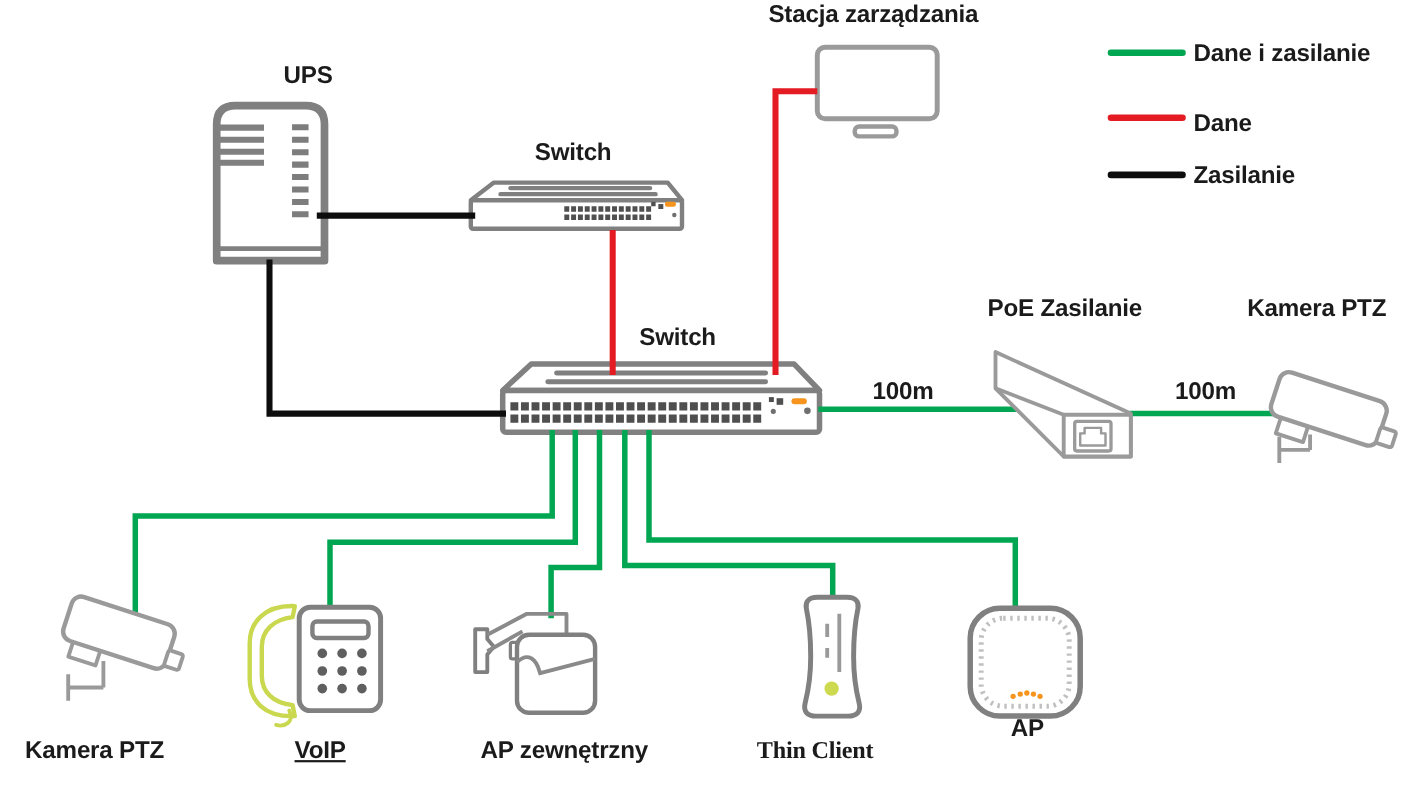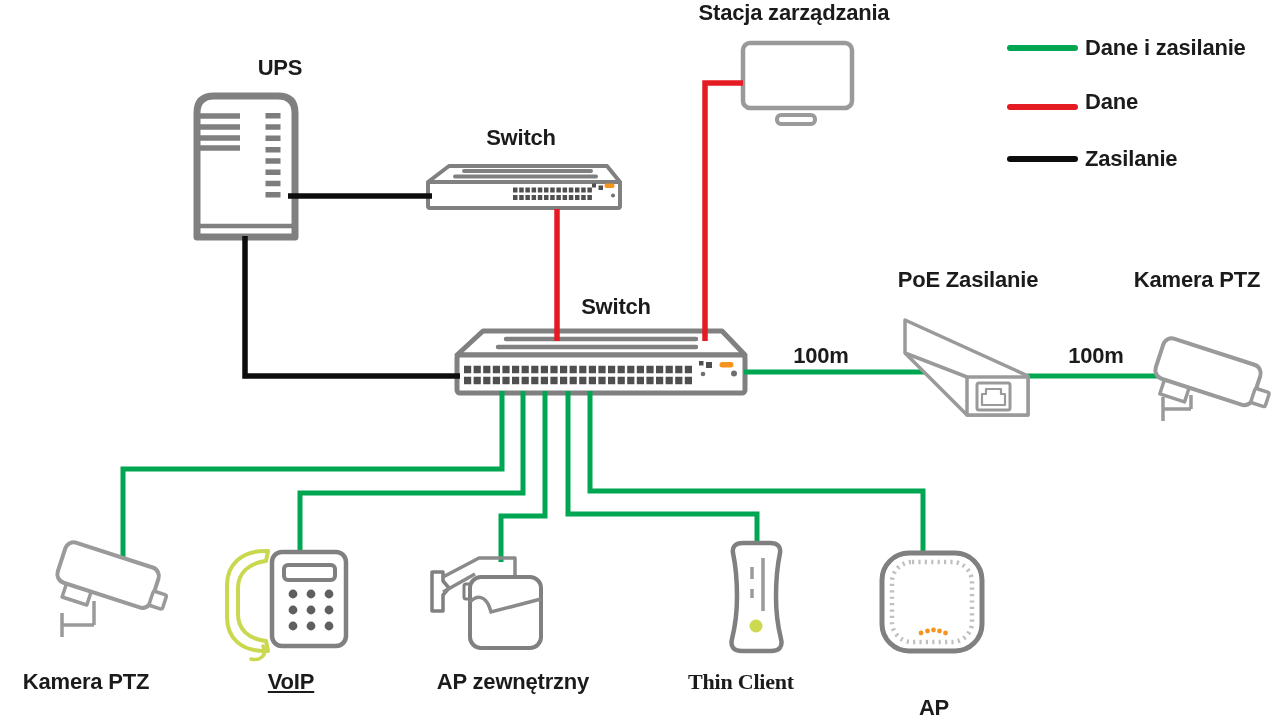--- a/index.html
+++ b/index.html
@@ -162,19 +162,19 @@
   <div class="lbl" style="left:794px;top:1px;">Stacja zarządzania</div>
   <div class="lbl" style="left:616px;top:295px;">Switch</div>
   <div class="lbl" style="left:968px;top:268px;">PoE Zasilanie</div>
   <div class="lbl" style="left:1197px;top:268px;">Kamera PTZ</div>
   <div class="lbl" style="left:821px;top:344px;">100m</div>
   <div class="lbl" style="left:1096px;top:344px;">100m</div>
   <div class="lbl" style="left:86px;top:670px;">Kamera PTZ</div>
   <div class="lbl" style="left:291px;top:670px;text-decoration:underline;">VoIP</div>
   <div class="lbl" style="left:513px;top:670px;">AP zewnętrzny</div>
   <div class="lbl" style="left:741px;top:670px;font-family:Liberation Serif, serif;">Thin Client</div>
-  <div class="lbl" style="left:934px;top:696px;text-align:center;">AP</div>
+  <div class="lbl" style="left:934px;top:650px;text-align:center;">AP</div>
 
   <div class="lbl left-align" style="left:1085px;top:36px;">Dane i zasilanie</div>
-  <div class="lbl left-align" style="left:1085px;top:90px;">Dane</div>
+  <div class="lbl left-align" style="left:1085px;top:100px;">Dane</div>
   <div class="lbl left-align" style="left:1085px;top:147px;">Zasilanie</div>
 
 </div>
 
 </body></html>

